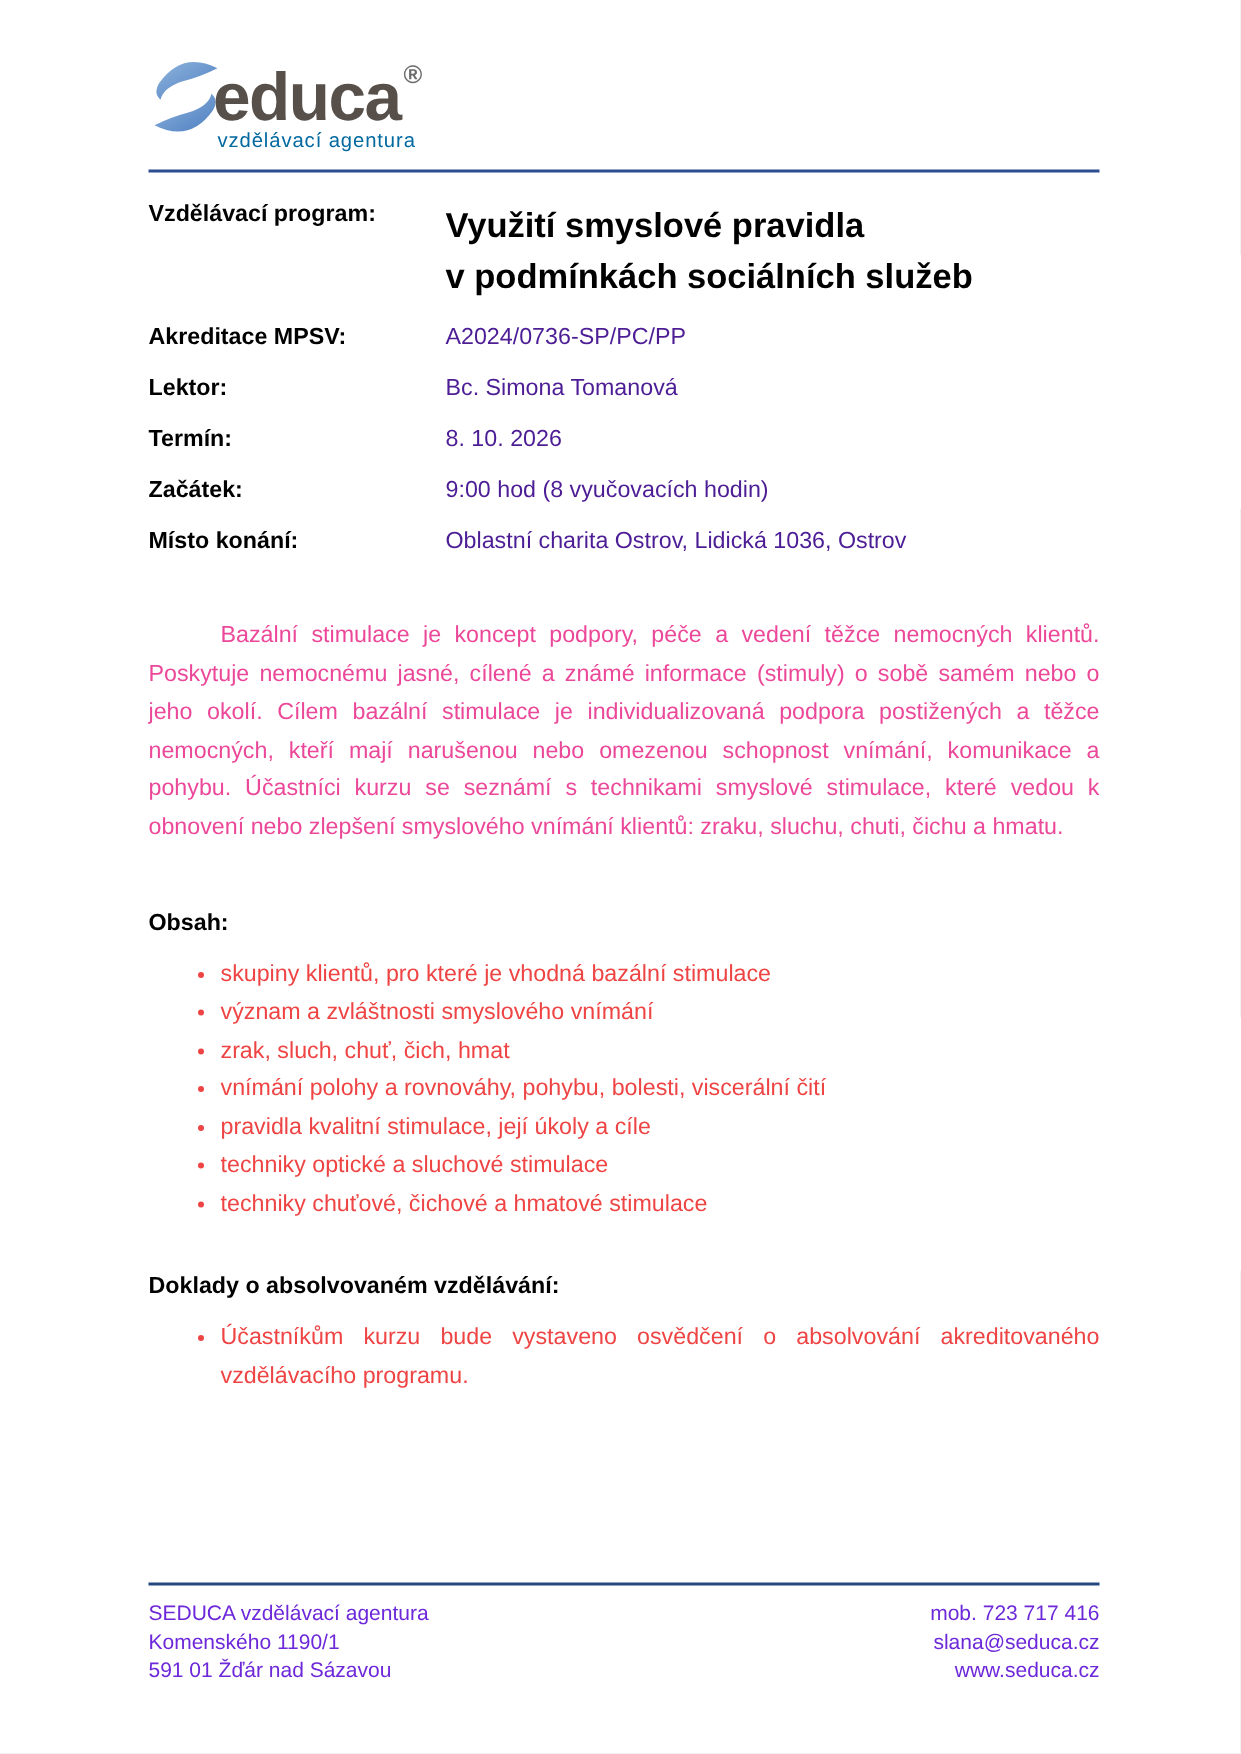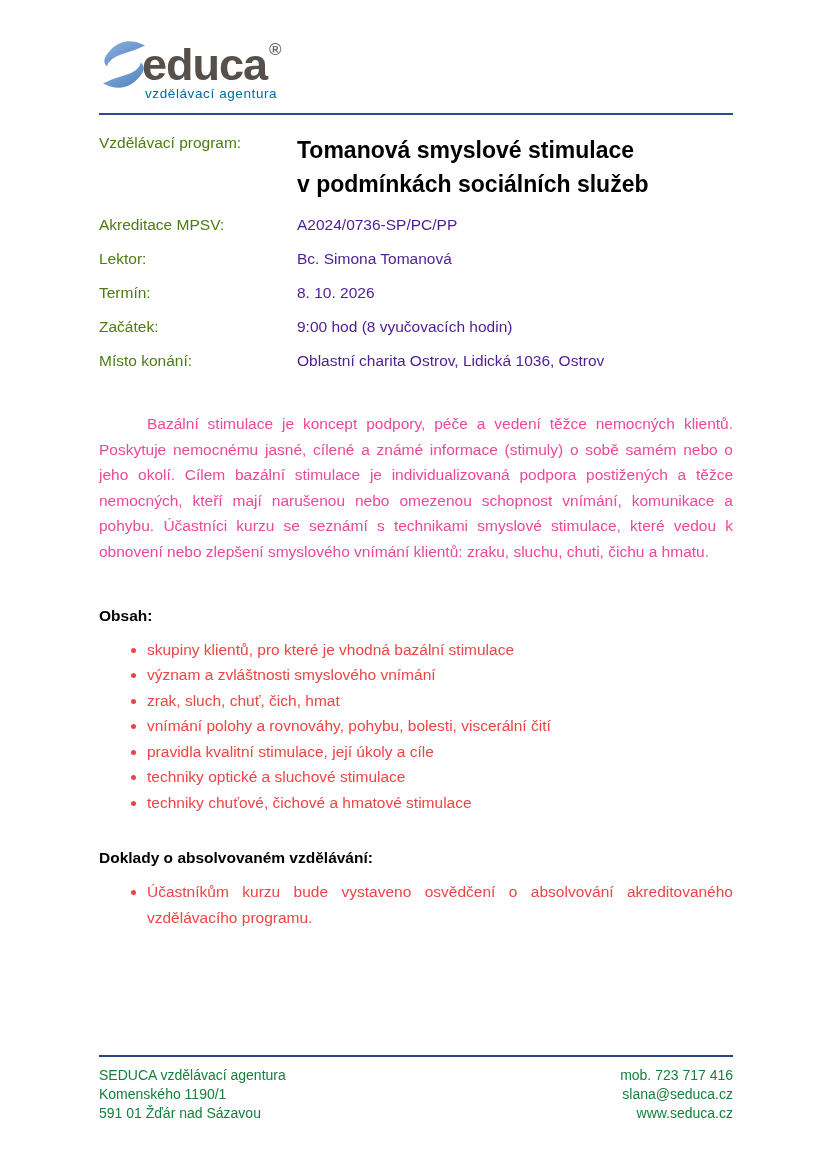--- a/index.html
+++ b/index.html
@@ -23,41 +23,41 @@
   .logo-tagline {
     position:absolute; left:46px; top:50px;
     font-size:13.5px; color:#0369a1; letter-spacing:0.6px;
   }
 
   .header-rule { border:none; border-top:2px solid #2a4d8f; margin-top:13px; }
 
   
   .details { margin-top:18px; }
   .detail-row { display:flex; margin-bottom:14px; font-size:15.5px; line-height:20px; }
-  .detail-label { width:198px; flex:0 0 auto; font-weight:normal; color:#4d7c0f; }
+  .detail-label { width:198px; flex:0 0 auto; font-weight:bold; color:#000000; }
   .detail-value { color:#4c1d95; }
   .program-title { font-size:23px; font-weight:bold; line-height:34px; color:#000; }
 
   
   .intro {
     margin-top:40px; font-size:15.5px; line-height:25.6px;
     text-align:justify; text-indent:48px; color:#ec4899;
   }
   .section-heading { margin-top:42px; font-size:15.5px; font-weight:bold; color:#000; }
   ul.bullets { margin-top:12px; padding-left:48px; list-style:disc; }
   ul.bullets li { font-size:15.5px; line-height:25.5px; color:#ef4444; }
   ul.bullets.justified li { text-align:justify; }
   .doklady-heading { margin-top:34px; }
 
   
   .footer {
     position:absolute; left:99px; right:94px; top:1055px;
     border-top:2px solid #24487e; padding-top:9px;
     display:flex; justify-content:space-between;
-    color:#15803d; font-size:14px; line-height:19px;
+    color:#6d28d9; font-size:14px; line-height:19px;
   }
   .footer-right { text-align:right; }
 </style>
 </head>
 <body>
 
 <div class="page">
   <div class="content">
 
     <div class="logo">
@@ -79,21 +79,21 @@
       </div>
       <div class="logo-tagline">vzdělávací agentura</div>
     </div>
 
     <hr class="header-rule">
 
     <div class="details">
       <div class="detail-row">
         <div class="detail-label">Vzdělávací program:</div>
         <div class="program-title">
-          <div>Tomanová smyslové stimulace</div>
+          <div>Využití smyslové pravidla</div>
           <div>v podmínkách sociálních služeb</div>
         </div>
       </div>
       <div class="detail-row">
         <div class="detail-label">Akreditace MPSV:</div>
         <div class="detail-value">A2024/0736-SP/PC/PP</div>
       </div>
       <div class="detail-row">
         <div class="detail-label">Lektor:</div>
         <div class="detail-value">Bc. Simona Tomanová</div>

